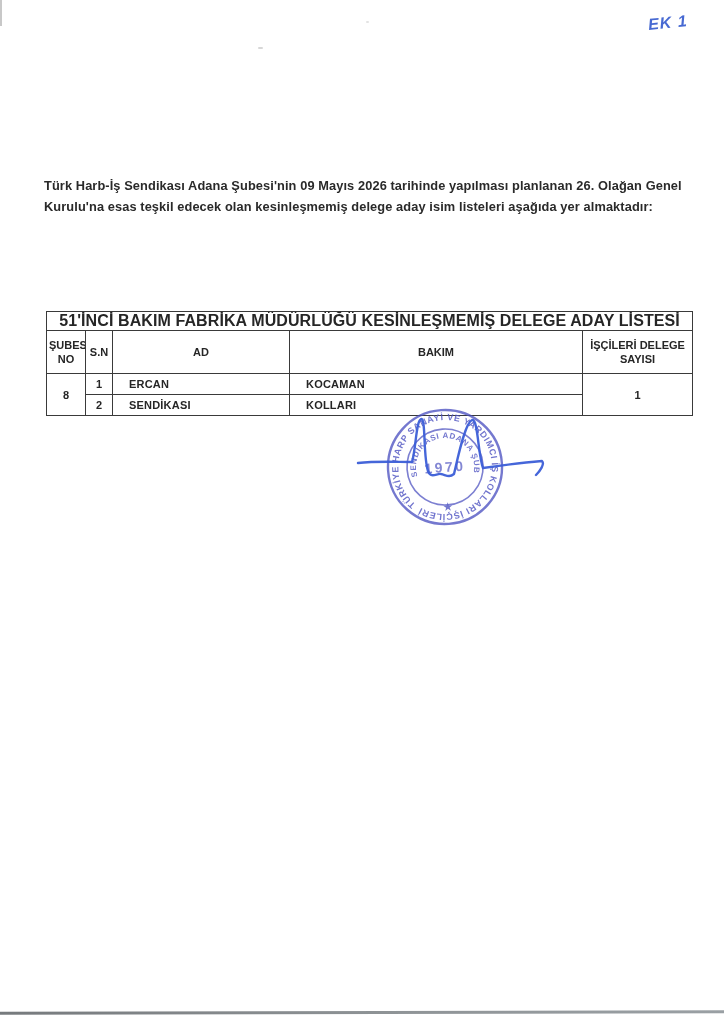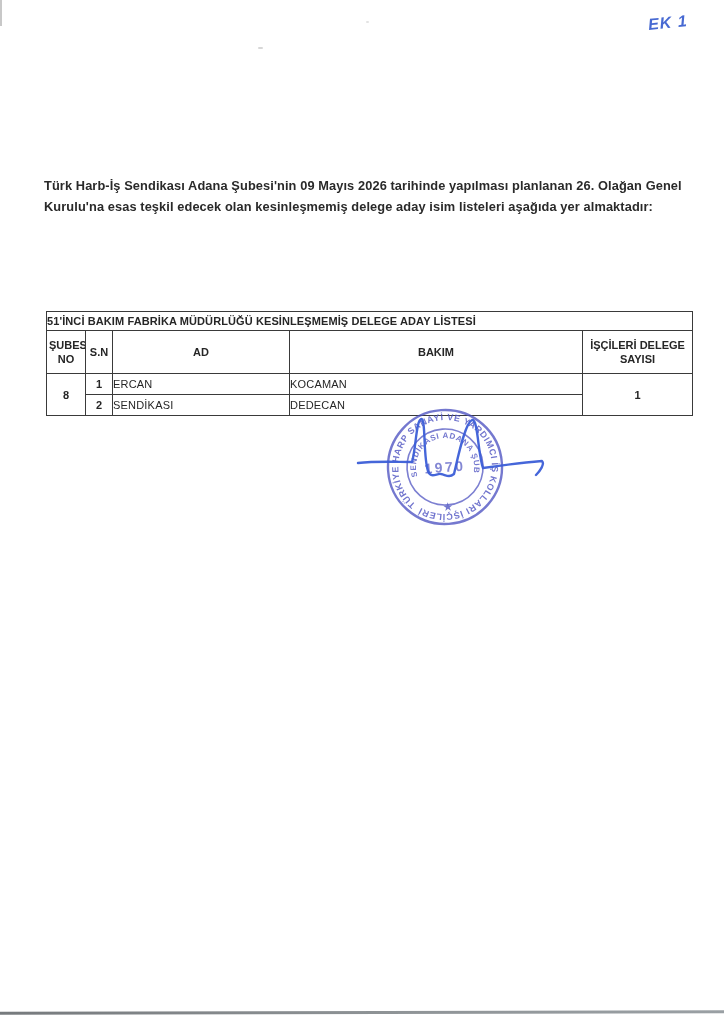--- a/index.html
+++ b/index.html
@@ -52,39 +52,39 @@
     color: #262626;
   }
   .delegate-table td {
     border: 1.5px solid #3a3a3a;
     font-size: 11px;
     vertical-align: middle;
     overflow: hidden;
   }
   .delegate-table .title-cell {
     height: 19px;
-    text-align: left;
-    font-weight: 700;
-    font-size: 11px;
+    text-align: center;
+    font-weight: 700;
+    font-size: 16px;
     letter-spacing: 0.1px;
   }
   .delegate-table .header-cell {
     height: 43px;
     text-align: center;
     font-weight: 700;
     line-height: 1.3;
     padding: 0 2px;
   }
   .delegate-table .num-cell {
     text-align: center;
     font-weight: 700;
   }
   .delegate-table .name-cell {
-    padding-left: 0;
-    font-weight: 400;
+    padding-left: 16px;
+    font-weight: 700;
     letter-spacing: 0.2px;
   }
   .delegate-table .data-row td { height: 21px; }
 
   
   .stamp {
     position: absolute;
     top: 387px;
     left: 365px;
     opacity: 0.85;
@@ -154,21 +154,21 @@
       <tr class="data-row">
         <td class="num-cell" rowspan="2">8</td>
         <td class="num-cell">1</td>
         <td class="name-cell">ERCAN</td>
         <td class="name-cell">KOCAMAN</td>
         <td class="num-cell" rowspan="2">1</td>
       </tr>
       <tr class="data-row">
         <td class="num-cell">2</td>
         <td class="name-cell">SENDİKASI</td>
-        <td class="name-cell">DEDECAN</td>
+        <td class="name-cell">KOLLARI</td>
       </tr>
     </tbody>
   </table>
 
   <svg class="stamp" width="160" height="160" viewBox="0 0 160 160">
     <defs>
       <path id="outerArc" d="M 48.22 115.29 A 47.5 47.5 0 0 1 111.78 44.71 A 47.5 47.5 0 0 1 48.22 115.29"></path>
       <path id="innerArc" d="M 51.99 87.51 A 29 29 0 1 1 108.01 87.51"></path>
     </defs>
     <g transform="rotate(-4 80 80)">

